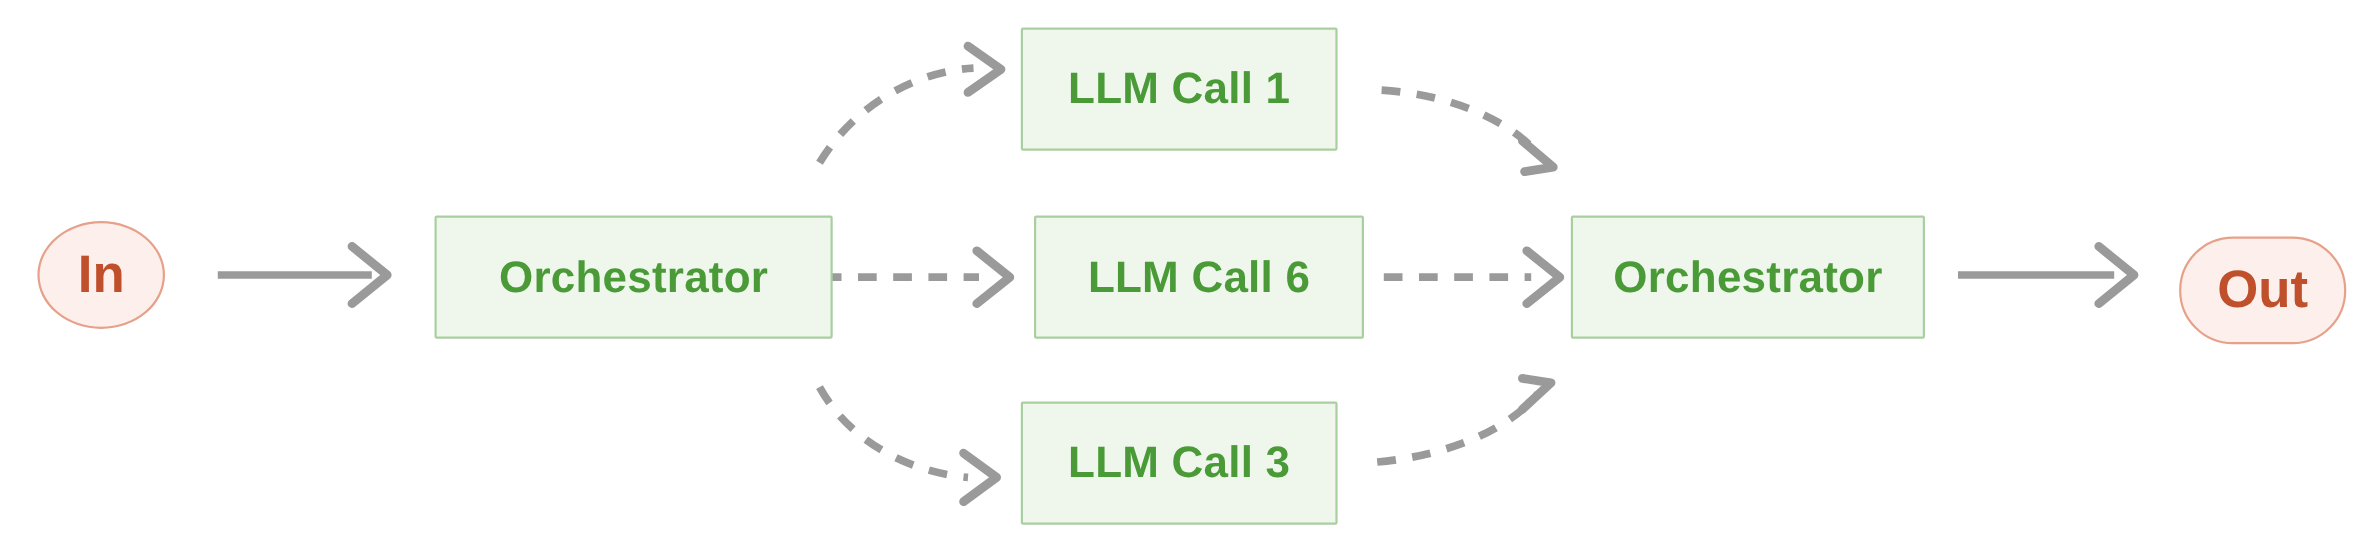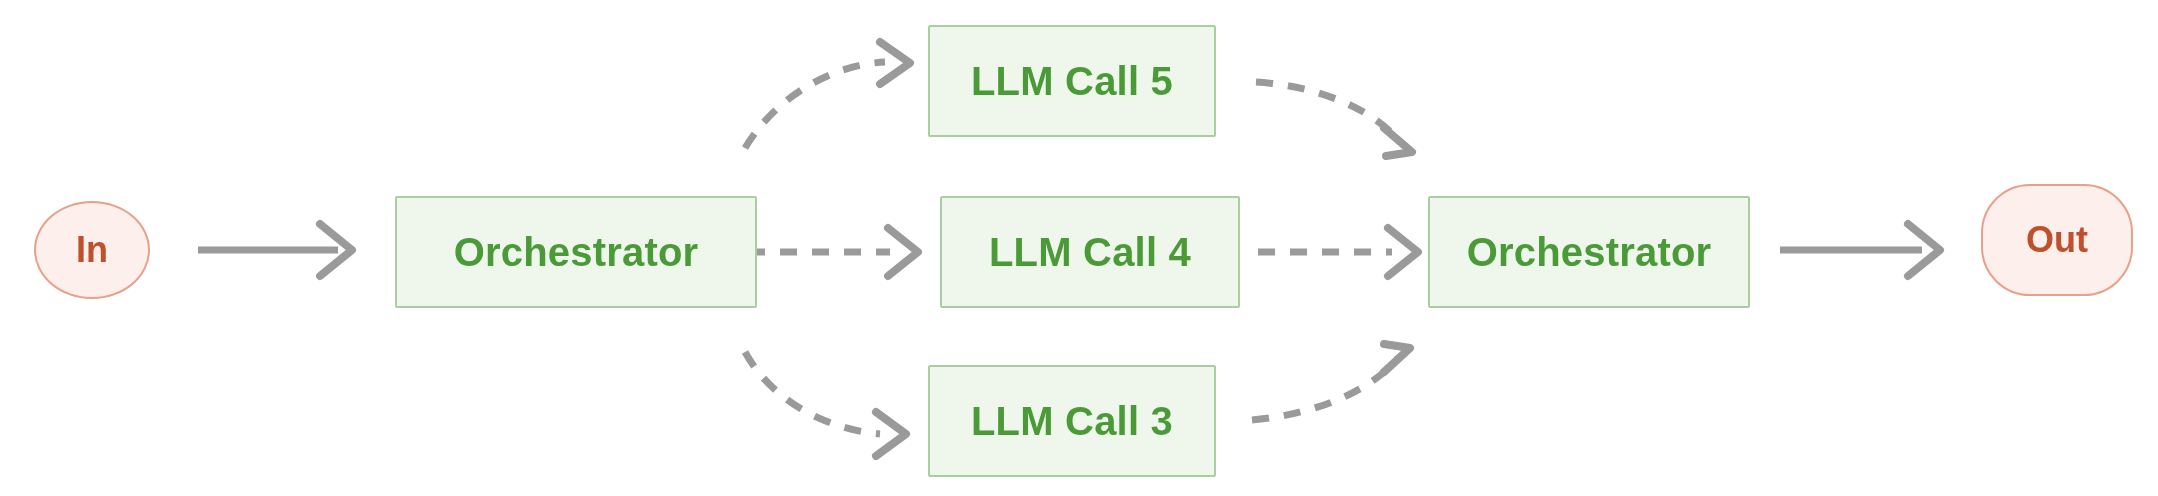--- a/index.html
+++ b/index.html
@@ -47,37 +47,37 @@
     letter-spacing: 0.2px;
     line-height: 1;
     white-space: nowrap;
   }
   .node-terminal {
     background: #fdf0ec;
     border: 2px solid #e7a089;
   }
   .node-terminal .node-label {
     color: #c0502b;
-    font-size: 36px;
+    font-size: 48px;
     font-weight: 700;
     line-height: 1;
     white-space: nowrap;
   }
   #node-in {
     left: 34px;
     top: 201px;
     width: 116px;
     height: 98px;
     border-radius: 50%;
   }
   #node-out {
     left: 1981px;
-    top: 184px;
+    top: 215px;
     width: 152px;
-    height: 112px;
+    height: 98px;
     border-radius: 49px;
     text-align: center;
   }
   #node-orchestrator {
     left: 368px;
     top: 196px;
     width: 362px;
     height: 112px;
     margin-left: 27px;
   }
@@ -156,25 +156,25 @@
 
   <div class="node node-terminal" id="node-in">
     <span class="node-label">In</span>
   </div>
 
   <div class="node node-process" id="node-orchestrator">
     <span class="node-label">Orchestrator</span>
   </div>
 
   <div class="node node-process" id="node-llm-call-1">
-    <span class="node-label">LLM Call 5</span>
+    <span class="node-label">LLM Call 1</span>
   </div>
 
   <div class="node node-process" id="node-llm-call-2">
-    <span class="node-label">LLM Call 4</span>
+    <span class="node-label">LLM Call 6</span>
   </div>
 
   <div class="node node-process" id="node-llm-call-3">
     <span class="node-label">LLM Call 3</span>
   </div>
 
   <div class="node node-process" id="node-synthesizer">
     <span class="node-label">Orchestrator</span>
   </div>
 

